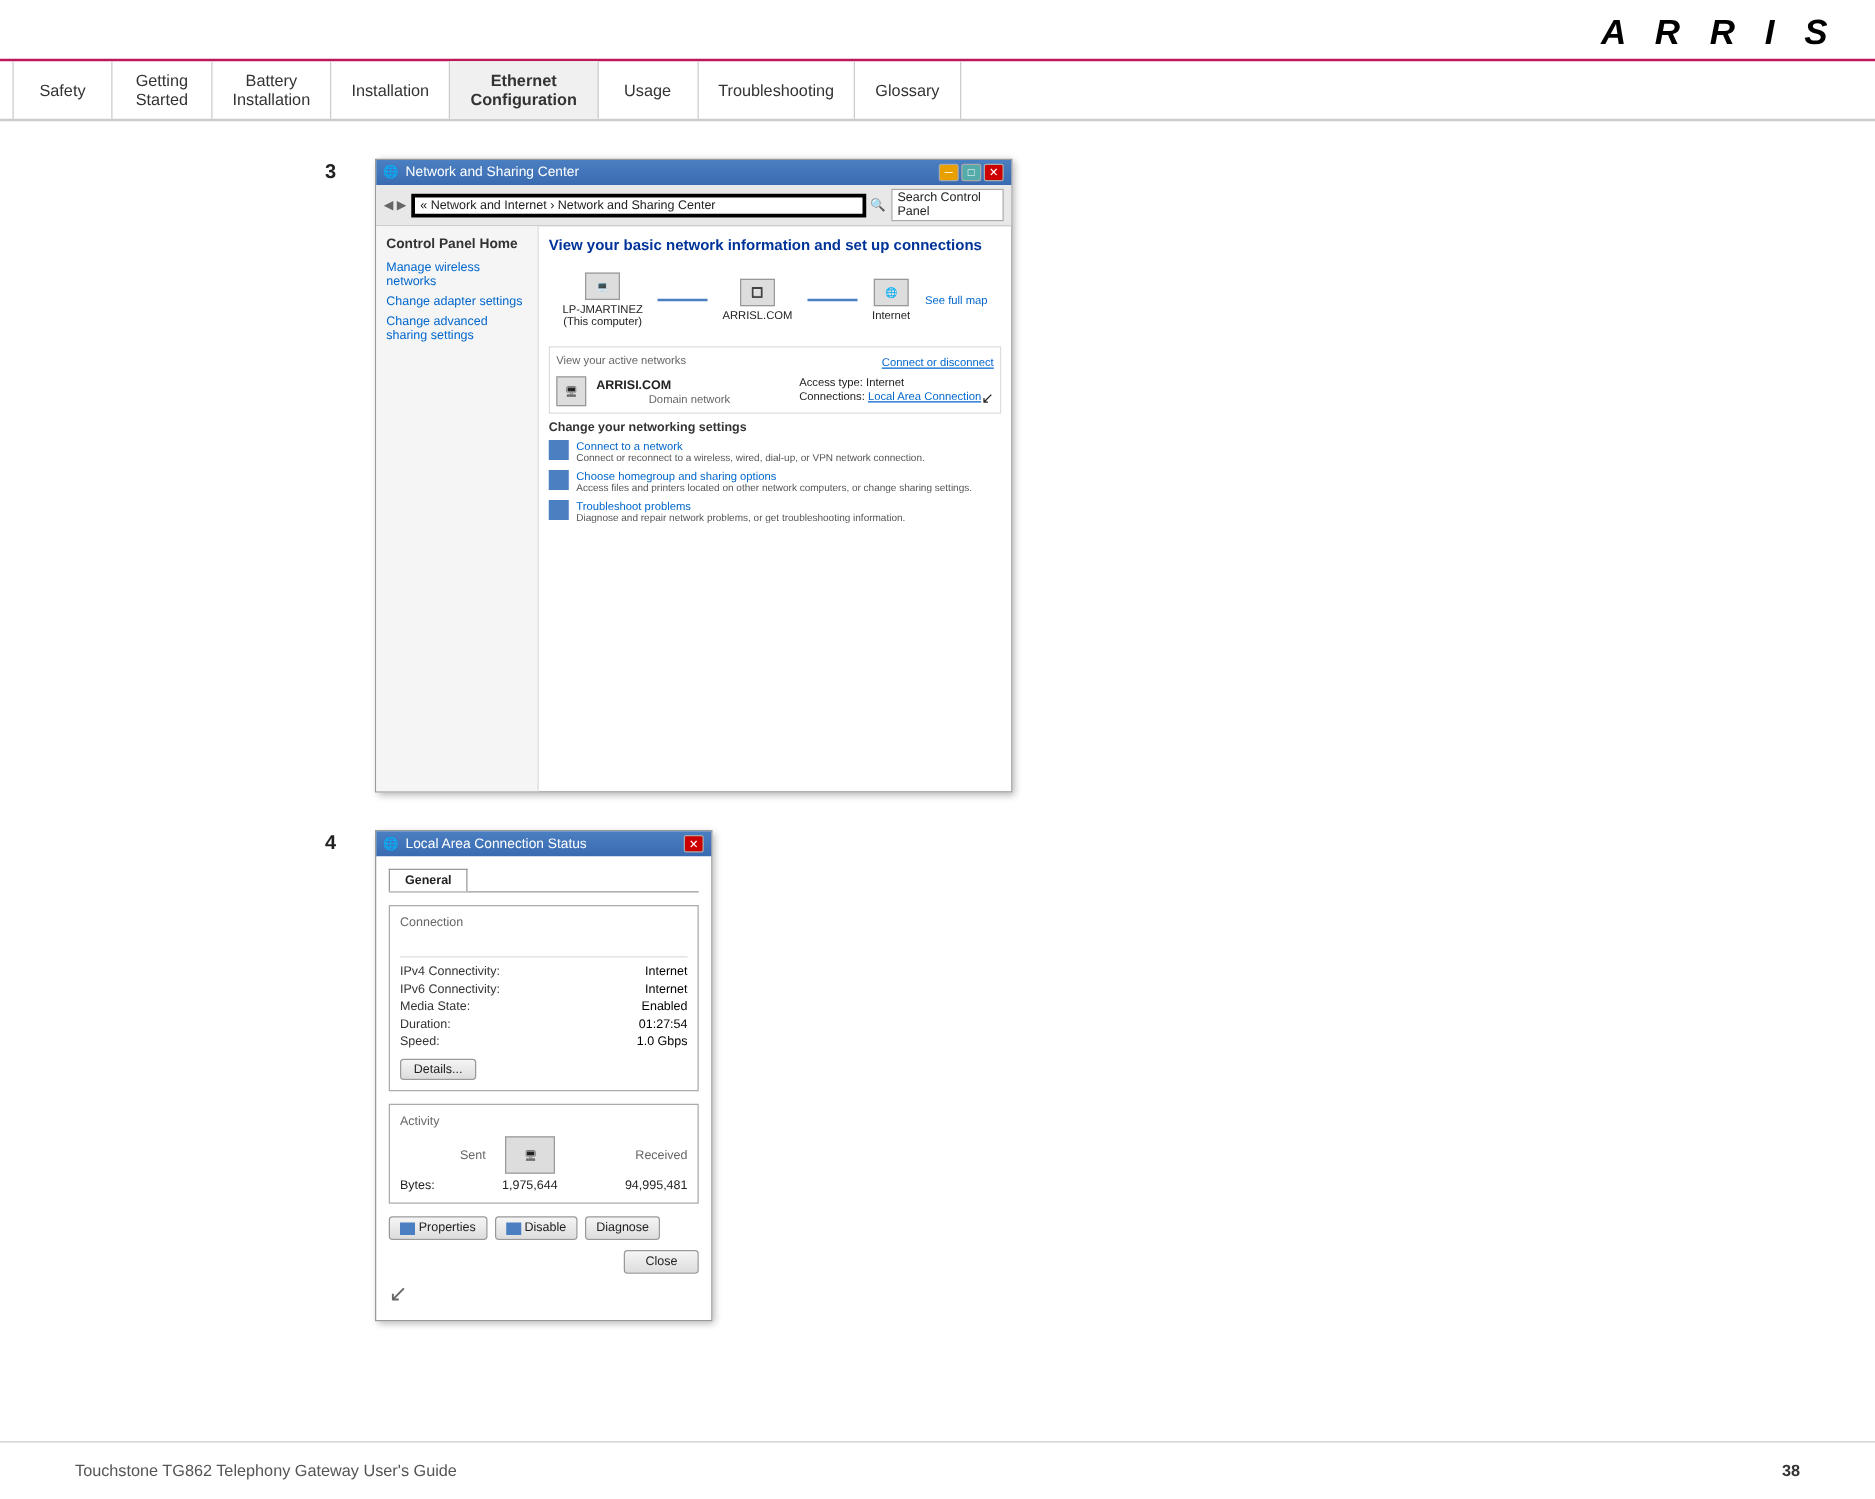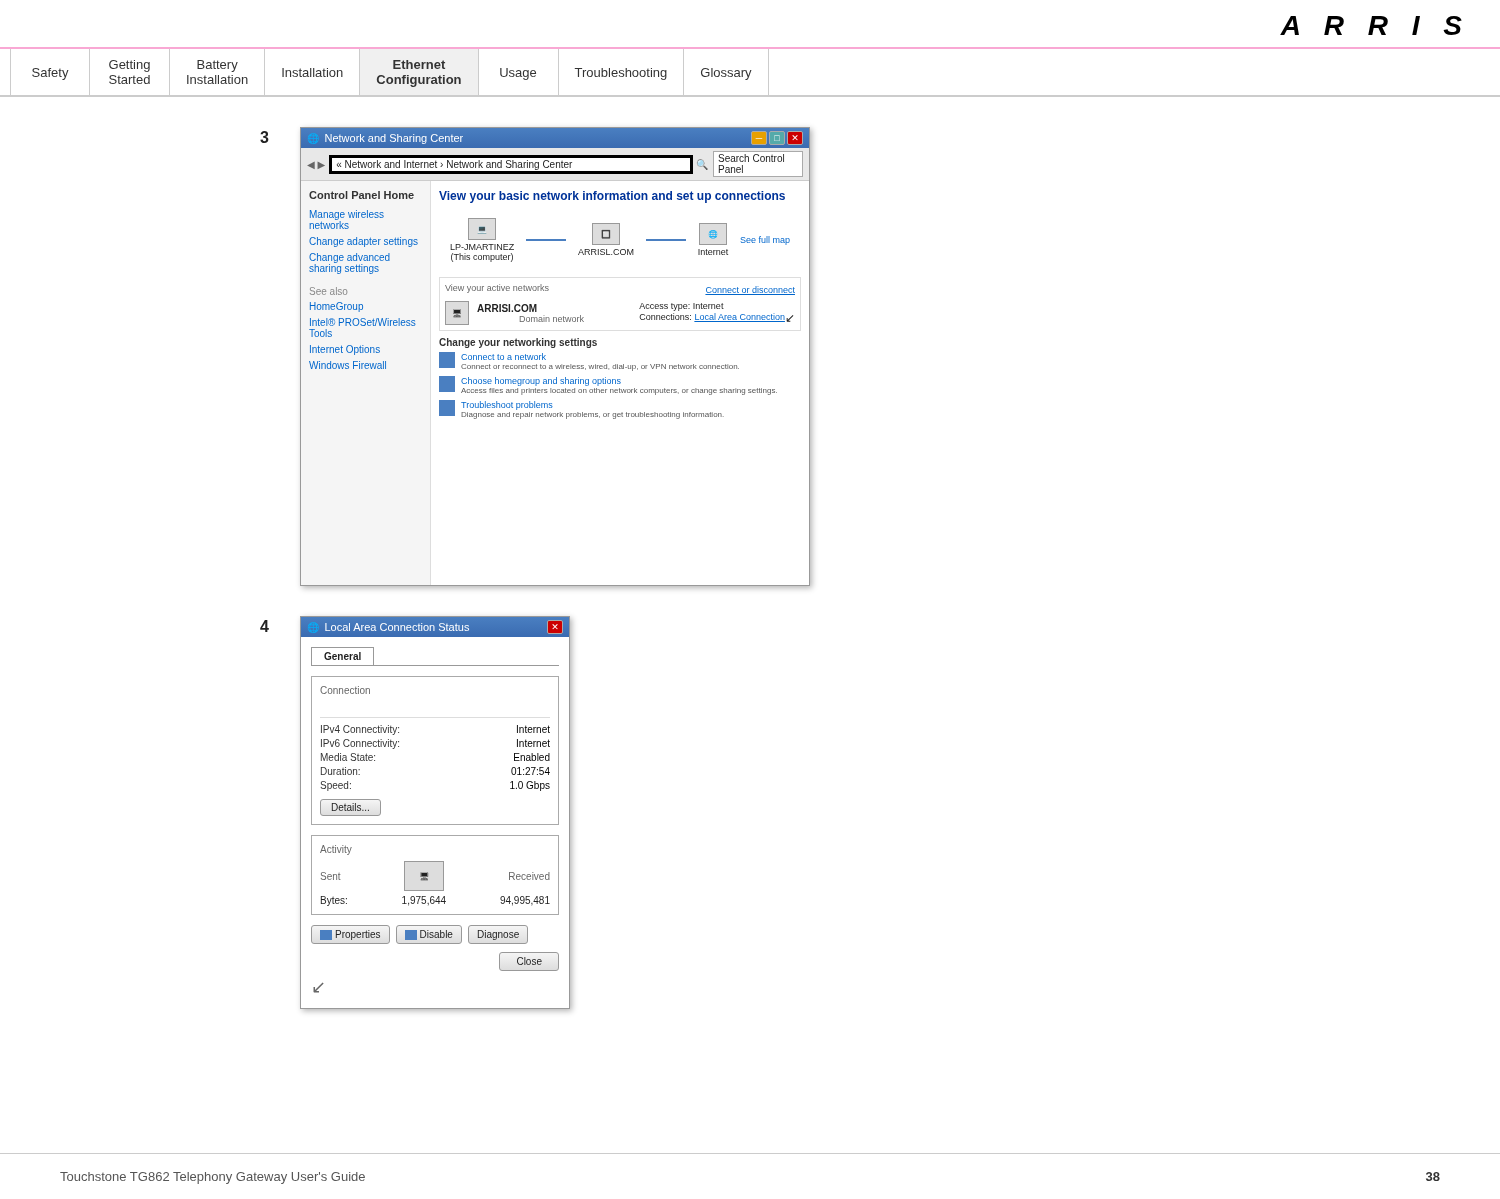--- a/index.html
+++ b/index.html
@@ -10,21 +10,21 @@
       font-family: Arial, sans-serif;
       font-size: 14px;
       color: #222;
     }
 
     
     #header {
       display: flex;
       justify-content: flex-end;
       padding: 10px 30px 5px 42px;
-      border-bottom: 2px solid #f9a8d4;
+      border-bottom: 2px solid #be185d;
     }
     #logo {
       font-size: 28px;
       font-weight: 900;
       letter-spacing: 8px;
       color: #000;
       font-style: italic;
     }
 
     
@@ -132,21 +132,21 @@
       background: #e8e8e8;
       padding: 3px 6px;
       font-size: 11px;
       display: flex;
       align-items: center;
       gap: 4px;
       border-bottom: 1px solid #ccc;
     }
     .nsc-body {
       display: flex;
-      height: 404px;
+      height: 452px;
     }
     .nsc-sidebar {
       width: 130px;
       background: #f5f5f5;
       border-right: 1px solid #ddd;
       padding: 8px;
       font-size: 10px;
     }
     .nsc-sidebar-title {
       font-weight: bold;
@@ -364,21 +364,21 @@
       font-size: 10px;
       color: #666;
       margin-bottom: 6px;
     }
     .activity-row {
       display: flex;
       justify-content: space-between;
       align-items: center;
       font-size: 10px;
     }
-    .activity-label { color: #666; }
+    .activity-label { color: #666; margin-left: 48px; }
     .network-icon-medium {
       width: 40px;
       height: 30px;
       background: #ddd;
       border: 1px solid #999;
       display: flex;
       align-items: center;
       justify-content: center;
       font-size: 8px;
     }
@@ -506,27 +506,20 @@
           <span style="background:white;border:1px solid #aaa;padding:1px 4px;font-size:10px;width:90px;">Search Control Panel</span>
         </div>
         
         <div class="nsc-body">
 
           <div class="nsc-sidebar">
             <div class="nsc-sidebar-title">Control Panel Home</div>
             <div class="nsc-sidebar-link">Manage wireless networks</div>
             <div class="nsc-sidebar-link">Change adapter settings</div>
             <div class="nsc-sidebar-link">Change advanced sharing settings</div>
-            <div class="nsc-sidebar-section">
-              <div class="nsc-sidebar-section-title">See also</div>
-              <div class="nsc-sidebar-link">HomeGroup</div>
-              <div class="nsc-sidebar-link">Intel® PROSet/Wireless Tools</div>
-              <div class="nsc-sidebar-link">Internet Options</div>
-              <div class="nsc-sidebar-link">Windows Firewall</div>
-            </div>
           </div>
 
           <div class="nsc-main">
             <div class="nsc-main-title">View your basic network information and set up connections</div>
 
             <div class="network-diagram">
               <div class="net-node">
                 <div class="net-icon">💻</div>
                 <div style="font-size:9px;">LP-JMARTINEZ<br>(This computer)</div>
               </div>

